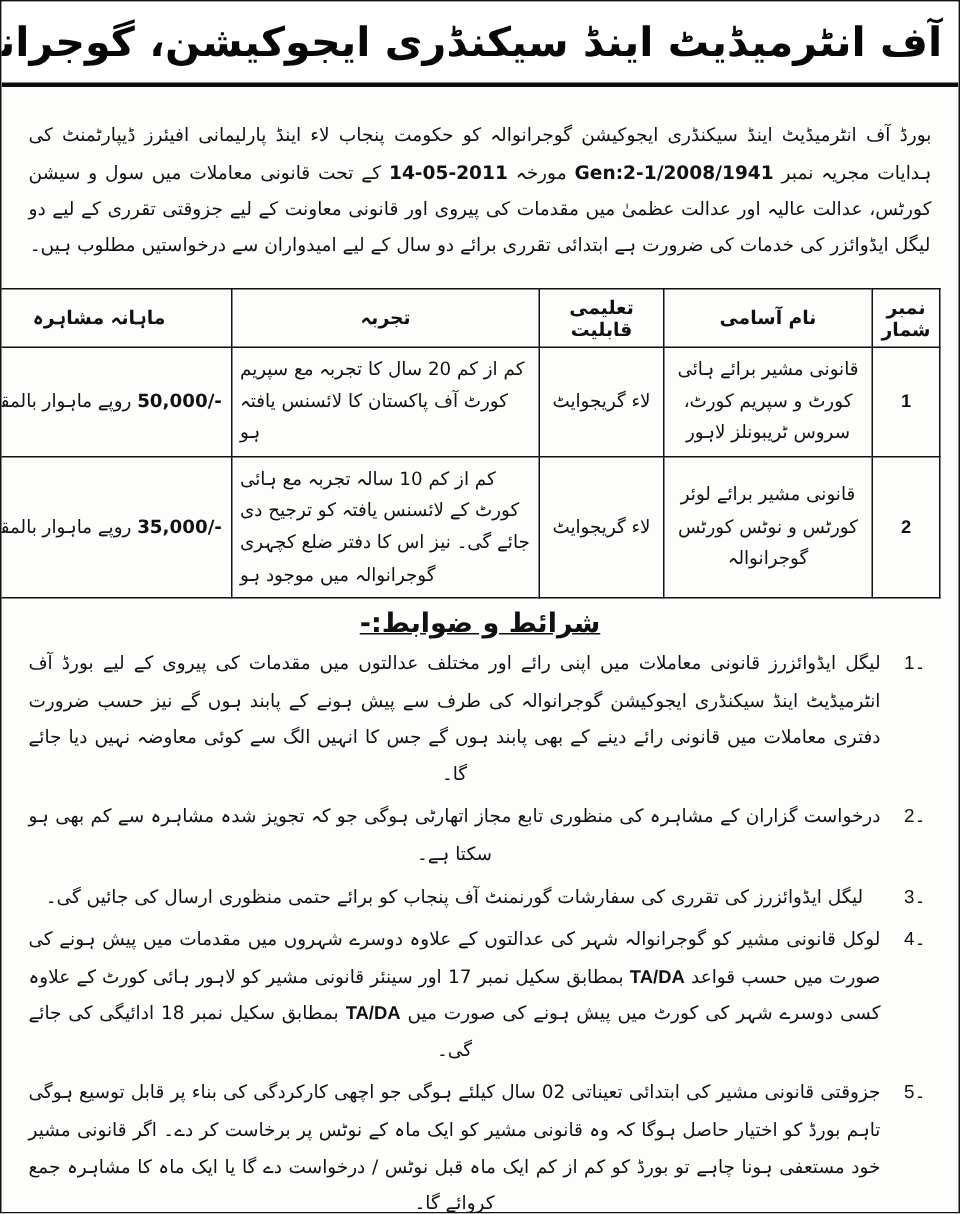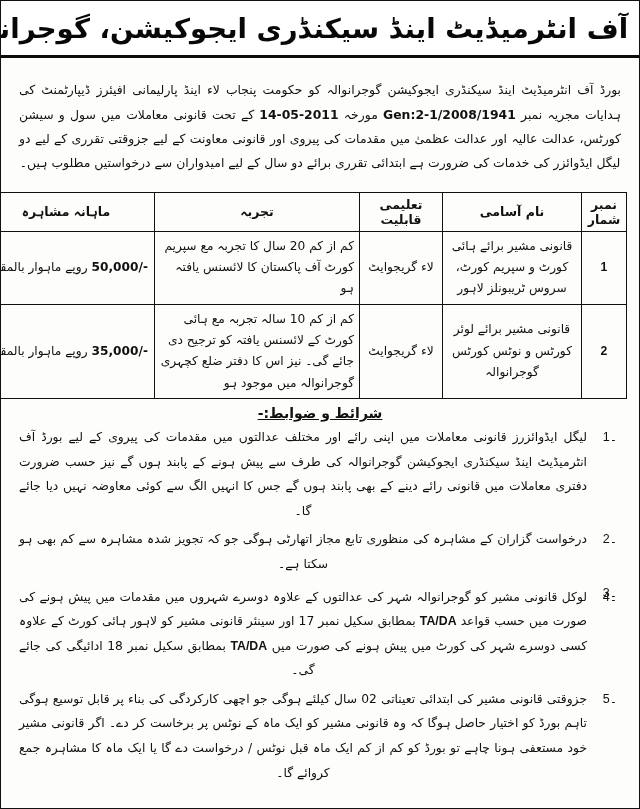--- a/index.html
+++ b/index.html
@@ -105,38 +105,38 @@
     text-align: center;
     height: 26px;
   }
   table.posts td {
     font-size: 12.2px;
     line-height: 1.75;
   }
   .col-sr    { width: 34px;  text-align: center; }
   .col-post  { width: 128px; text-align: center; }
   .col-qual  { width: 72px;  text-align: center; margin-top: 17px; }
-  .col-exp   { width: 194px; text-align: right; }
+  .col-exp   { width: 194px; text-align: left; }
   .col-pay   { width: 166px; text-align: center; }
   td.sr {
     font-size: 15px;
     font-weight: bold;
     text-align: center;
     font-family: "Liberation Sans", sans-serif;
   }
   .pay-amount {
     direction: ltr;
     unicode-bidi: embed;
     display: inline-block;
     font-weight: bold;
   }
 
   
   .cond-heading {
-    font-size: 14px;
+    font-size: 18px;
     font-weight: bold;
     text-decoration: underline;
     color: #111;
     text-align: center;
     margin: 6px 0 4px 0;
     direction: rtl;
   }
   ol.conditions {
     list-style: none;
     margin: 0;
@@ -230,20 +230,21 @@
       <li>
         <span class="num">1۔</span>
         <span>لیگل ایڈوائزرز قانونی معاملات میں اپنی رائے اور مختلف عدالتوں میں مقدمات کی پیروی کے لیے بورڈ آف انٹرمیڈیٹ اینڈ سیکنڈری ایجوکیشن گوجرانوالہ کی طرف سے پیش ہونے کے پابند ہوں گے نیز حسب ضرورت دفتری معاملات میں قانونی رائے دینے کے بھی پابند ہوں گے جس کا انہیں الگ سے کوئی معاوضہ نہیں دیا جائے گا۔</span>
       </li>
       <li>
         <span class="num">2۔</span>
         <span>درخواست گزاران کے مشاہرہ کی منظوری تابع مجاز اتھارٹی ہوگی جو کہ تجویز شدہ مشاہرہ سے کم بھی ہو سکتا ہے۔</span>
       </li>
       <li>
         <span class="num">3۔</span>
+        <span>لیگل ایڈوائزرز کی تقرری کی سفارشات گورنمنٹ آف پنجاب کو برائے حتمی منظوری ارسال کی جائیں گی۔</span>
       </li>
       <li>
         <span class="num">4۔</span>
         <span>لوکل قانونی مشیر کو گوجرانوالہ شہر کی عدالتوں کے علاوہ دوسرے شہروں میں مقدمات میں پیش ہونے کی صورت میں حسب قواعد</span>
         <span class="ltr-inline">TA/DA</span>
         <span>بمطابق سکیل نمبر 17 اور سینئر قانونی مشیر کو لاہور ہائی کورٹ کے علاوہ کسی دوسرے شہر کی کورٹ میں پیش ہونے کی صورت میں</span>
         <span class="ltr-inline">TA/DA</span>
         <span>بمطابق سکیل نمبر 18 ادائیگی کی جائے گی۔</span>
       </li>
       <li>

